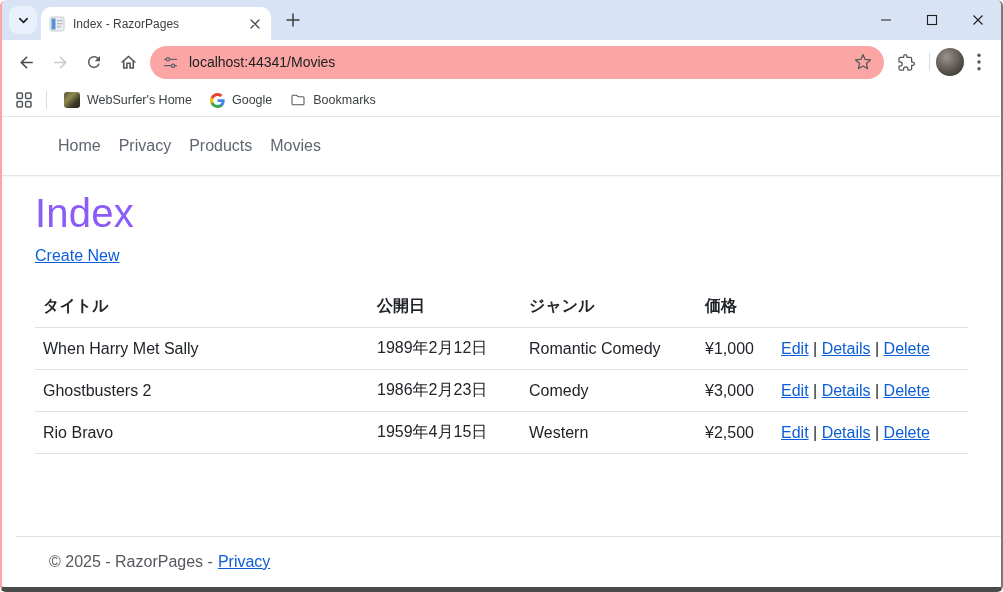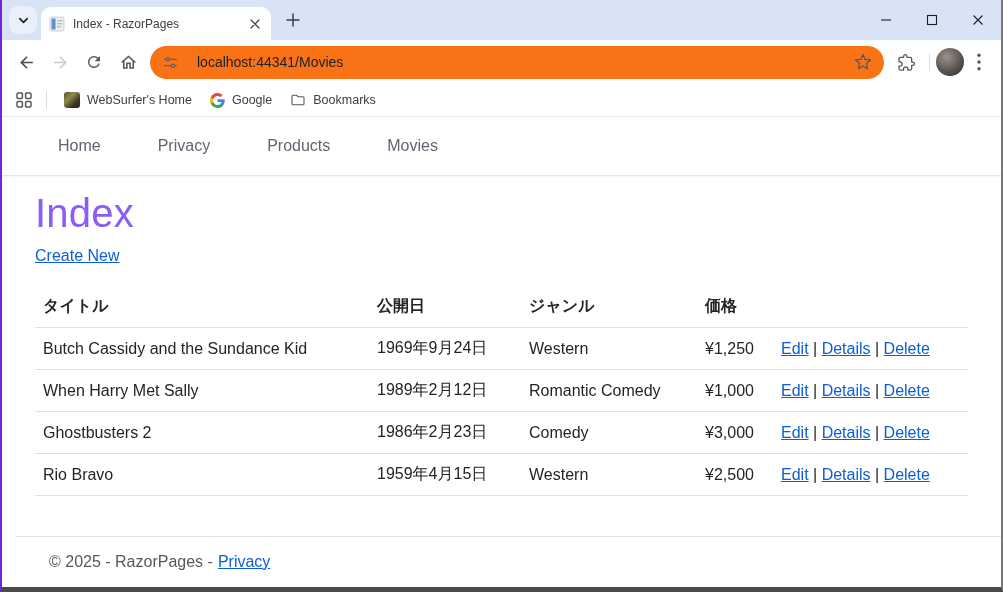--- a/index.html
+++ b/index.html
@@ -1,52 +1,52 @@
 <!DOCTYPE html>
 <html><head>
 <meta charset="utf-8">
 <style>
   * { margin:0; padding:0; box-sizing:border-box; }
   body { font-family:"Liberation Sans", sans-serif; background:#fff; }
   .window {
     width:1003px; height:592px; position:relative; overflow:hidden; background:#fff;
-    border-left:2px solid #6d28d9; border-right:2px solid #787878; border-bottom:5px solid #4a4a4a;
+    border-left:2px solid #fca5a5; border-right:2px solid #787878; border-bottom:5px solid #4a4a4a;border-radius:6px;
   }
   
   .tabbar { height:40px; background:#d9e3f6; display:flex; align-items:center; }
   .tab-search { width:28px; height:28px; margin-left:7px; border-radius:9px; background:#e9effb;
     display:flex; align-items:center; justify-content:center; cursor:pointer; }
   .tab { width:230px; height:33px; margin-left:4px; align-self:flex-end; background:#fff;
     border-radius:10px 10px 0 0; display:flex; align-items:center; padding:0 8px; cursor:default; }
   .tab-title { flex:1; font-size:12px; color:#3c4043; margin-left:8px; white-space:nowrap; overflow:hidden; }
   .tab-close { width:17px; height:17px; border-radius:50%; display:flex; align-items:center; justify-content:center; cursor:pointer; }
   .newtab { width:26px; height:26px; margin-left:9px; display:flex; align-items:center; justify-content:center; border-radius:50%; cursor:pointer; }
   .wincontrols { margin-left:auto; display:flex; height:100%; }
   .winbtn { width:46px; height:100%; display:flex; align-items:center; justify-content:center; cursor:pointer; }
   
   .toolbar { height:44px; background:#fff; display:flex; align-items:center; padding:0 7px; }
   .tbtn { width:34px; height:34px; border-radius:50%; display:flex; align-items:center; justify-content:center; cursor:pointer; flex:0 0 auto; }
-  .omnibox { flex:1; height:33px; margin:0 5px; background:#f97316; border-radius:17px;
-    display:flex; align-items:center; padding:0 12px; cursor:text;gap:8px; }
+  .omnibox { flex:1; height:33px; margin:0 5px; background:#fca5a5; border-radius:17px;
+    display:flex; align-items:center; padding:0 12px; cursor:text; }
   .url { font-size:14px; color:#202124; margin-left:10px; flex:1; }
   .sep { width:1px; height:18px; background:#d7dce5; margin:0 6px; flex:0 0 auto; }
   .avatar { width:28px; height:28px; border-radius:50%; flex:0 0 auto; cursor:pointer;
     background:radial-gradient(circle at 38% 32%, #9b948c, #5a554f 55%, #2f2d2a 95%); }
   
   .bookmarks { height:33px; background:#fff; display:flex; align-items:center; padding:0 8px;
     border-bottom:1px solid #e4e6e9; }
   .bm-item { display:flex; align-items:center; gap:7px; padding:4px 9px; border-radius:7px; cursor:pointer; }
   .bm-label { font-size:12.5px; color:#3c4043; white-space:nowrap; }
   .favicon-ws { width:16px; height:16px; border-radius:3px;
     background:linear-gradient(135deg,#545032 0%, #8f8a4d 35%, #3a3827 70%, #23231a 100%); }
   
   .navbar { height:59px; background:#fff; border-bottom:1px solid #e5e5e5;
     box-shadow:0 1px 2px rgba(0,0,0,0.05); display:flex; align-items:center; padding:0 33px; }
   .brand { font-size:20px; color:#1b1b1b; text-decoration:none; cursor:pointer; }
-  .navlinks { display:flex; margin-left:14px;gap:39px; }
+  .navlinks { display:flex; margin-left:14px; }
   .navlink { font-size:16px; color:#5f6671; text-decoration:none; padding:8px 9px; cursor:pointer; white-space:nowrap; }
   
   .content { padding:0 33px; }
   h1.pagetitle { font-size:40px; font-weight:500; color:#8b5cf6; margin-top:15px; letter-spacing:0.2px; }
   .create-link { display:inline-block; margin-top:11px; font-size:16px; color:#0b5ed7; text-decoration:underline; cursor:pointer; }
   table.movies { width:100%; border-collapse:collapse; margin-top:21px; }
   table.movies th, table.movies td {
     text-align:left; font-size:16px; color:#212529; padding:10px 8px;
     border-bottom:1px solid #dee2e6; white-space:nowrap;
   }
@@ -226,33 +226,20 @@
         <tr>
           <th>タイトル</th>
           <th>公開日</th>
           <th>ジャンル</th>
           <th>価格</th>
           <th></th>
         </tr>
       </thead>
       <tbody>
         <tr>
-          <td>Butch Cassidy and the Sundance Kid</td>
-          <td>1969年9月24日</td>
-          <td>Western</td>
-          <td>¥1,250</td>
-          <td>
-            <a class="rowlink">Edit</a>
-            <span class="pipe">|</span>
-            <a class="rowlink">Details</a>
-            <span class="pipe">|</span>
-            <a class="rowlink">Delete</a>
-          </td>
-        </tr>
-        <tr>
           <td>When Harry Met Sally</td>
           <td>1989年2月12日</td>
           <td>Romantic Comedy</td>
           <td>¥1,000</td>
           <td>
             <a class="rowlink">Edit</a>
             <span class="pipe">|</span>
             <a class="rowlink">Details</a>
             <span class="pipe">|</span>
             <a class="rowlink">Delete</a>

